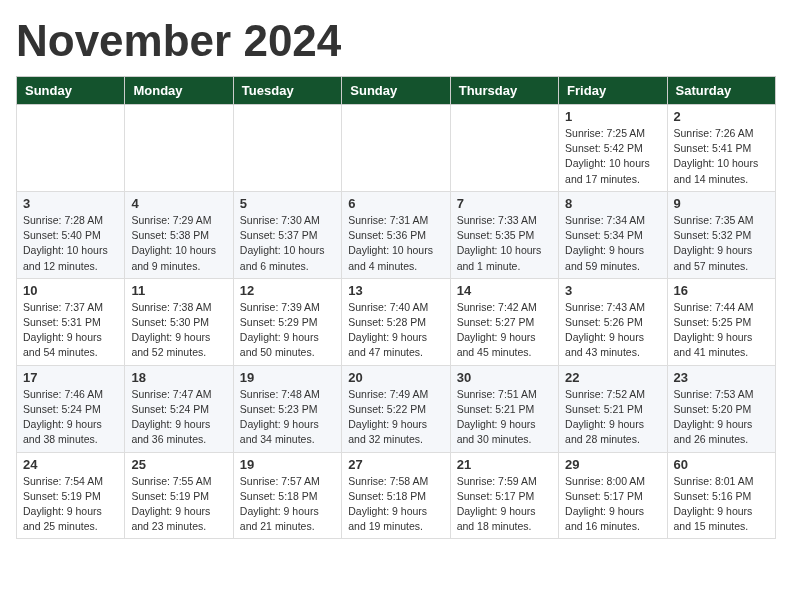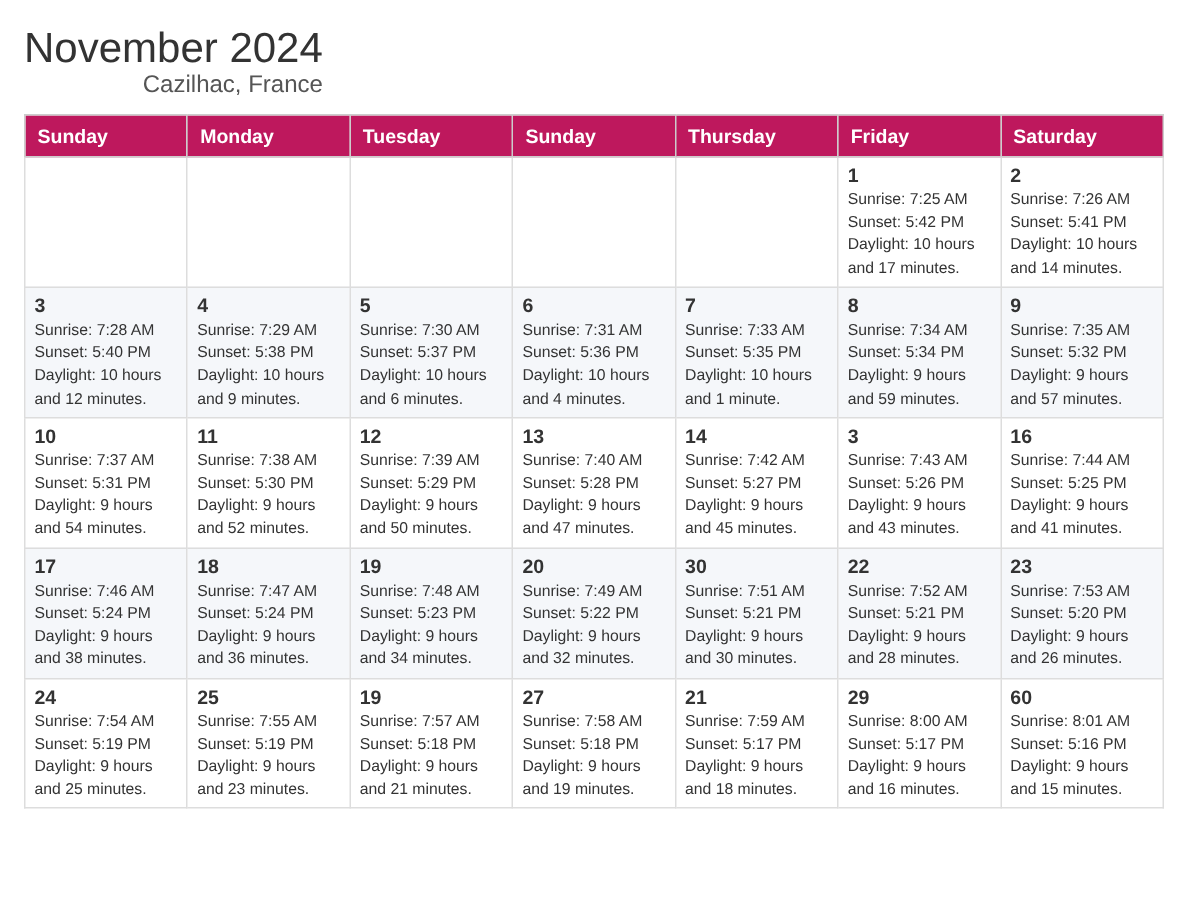--- a/index.html
+++ b/index.html
@@ -27,36 +27,36 @@
     }
     .logo-icon {
       width: 32px;
       height: 32px;
       margin-right: 4px;
     }
     .title-area {
       text-align: right;
     }
     .month-title {
-      font-size: 28px;
-      font-weight: normal;
+      font-size: 44px;
+      font-weight: bold;
       color: #333;
       text-align: right;
     }
     .location {
       font-size: 16px;
       color: #555;
     }
     .calendar {
       width: 100%;
       border-collapse: collapse;
       font-size: 11px;
     }
     .calendar th {
-      background-color: #be185d;
+      background-color: #14532d;
       color: #fff;
       text-align: left;
       padding: 6px 8px;
       font-size: 13px;
       font-weight: bold;
       border: 1px solid #ccc;
     }
     .calendar td {
       vertical-align: top;
       padding: 4px 6px;
@@ -82,21 +82,20 @@
     .empty-cell {
       background: #fff !important;
     }
   </style>
 </head>
 <body>
 
 <div class="header">
   <div class="title-area">
     <div class="month-title">November 2024</div>
-    <div class="location">Cazilhac, France</div>
   </div>
 </div>
 
 <table class="calendar">
   <thead>
     <tr>
       <th>Sunday</th>
       <th>Monday</th>
       <th>Tuesday</th>
       <th>Sunday</th>

